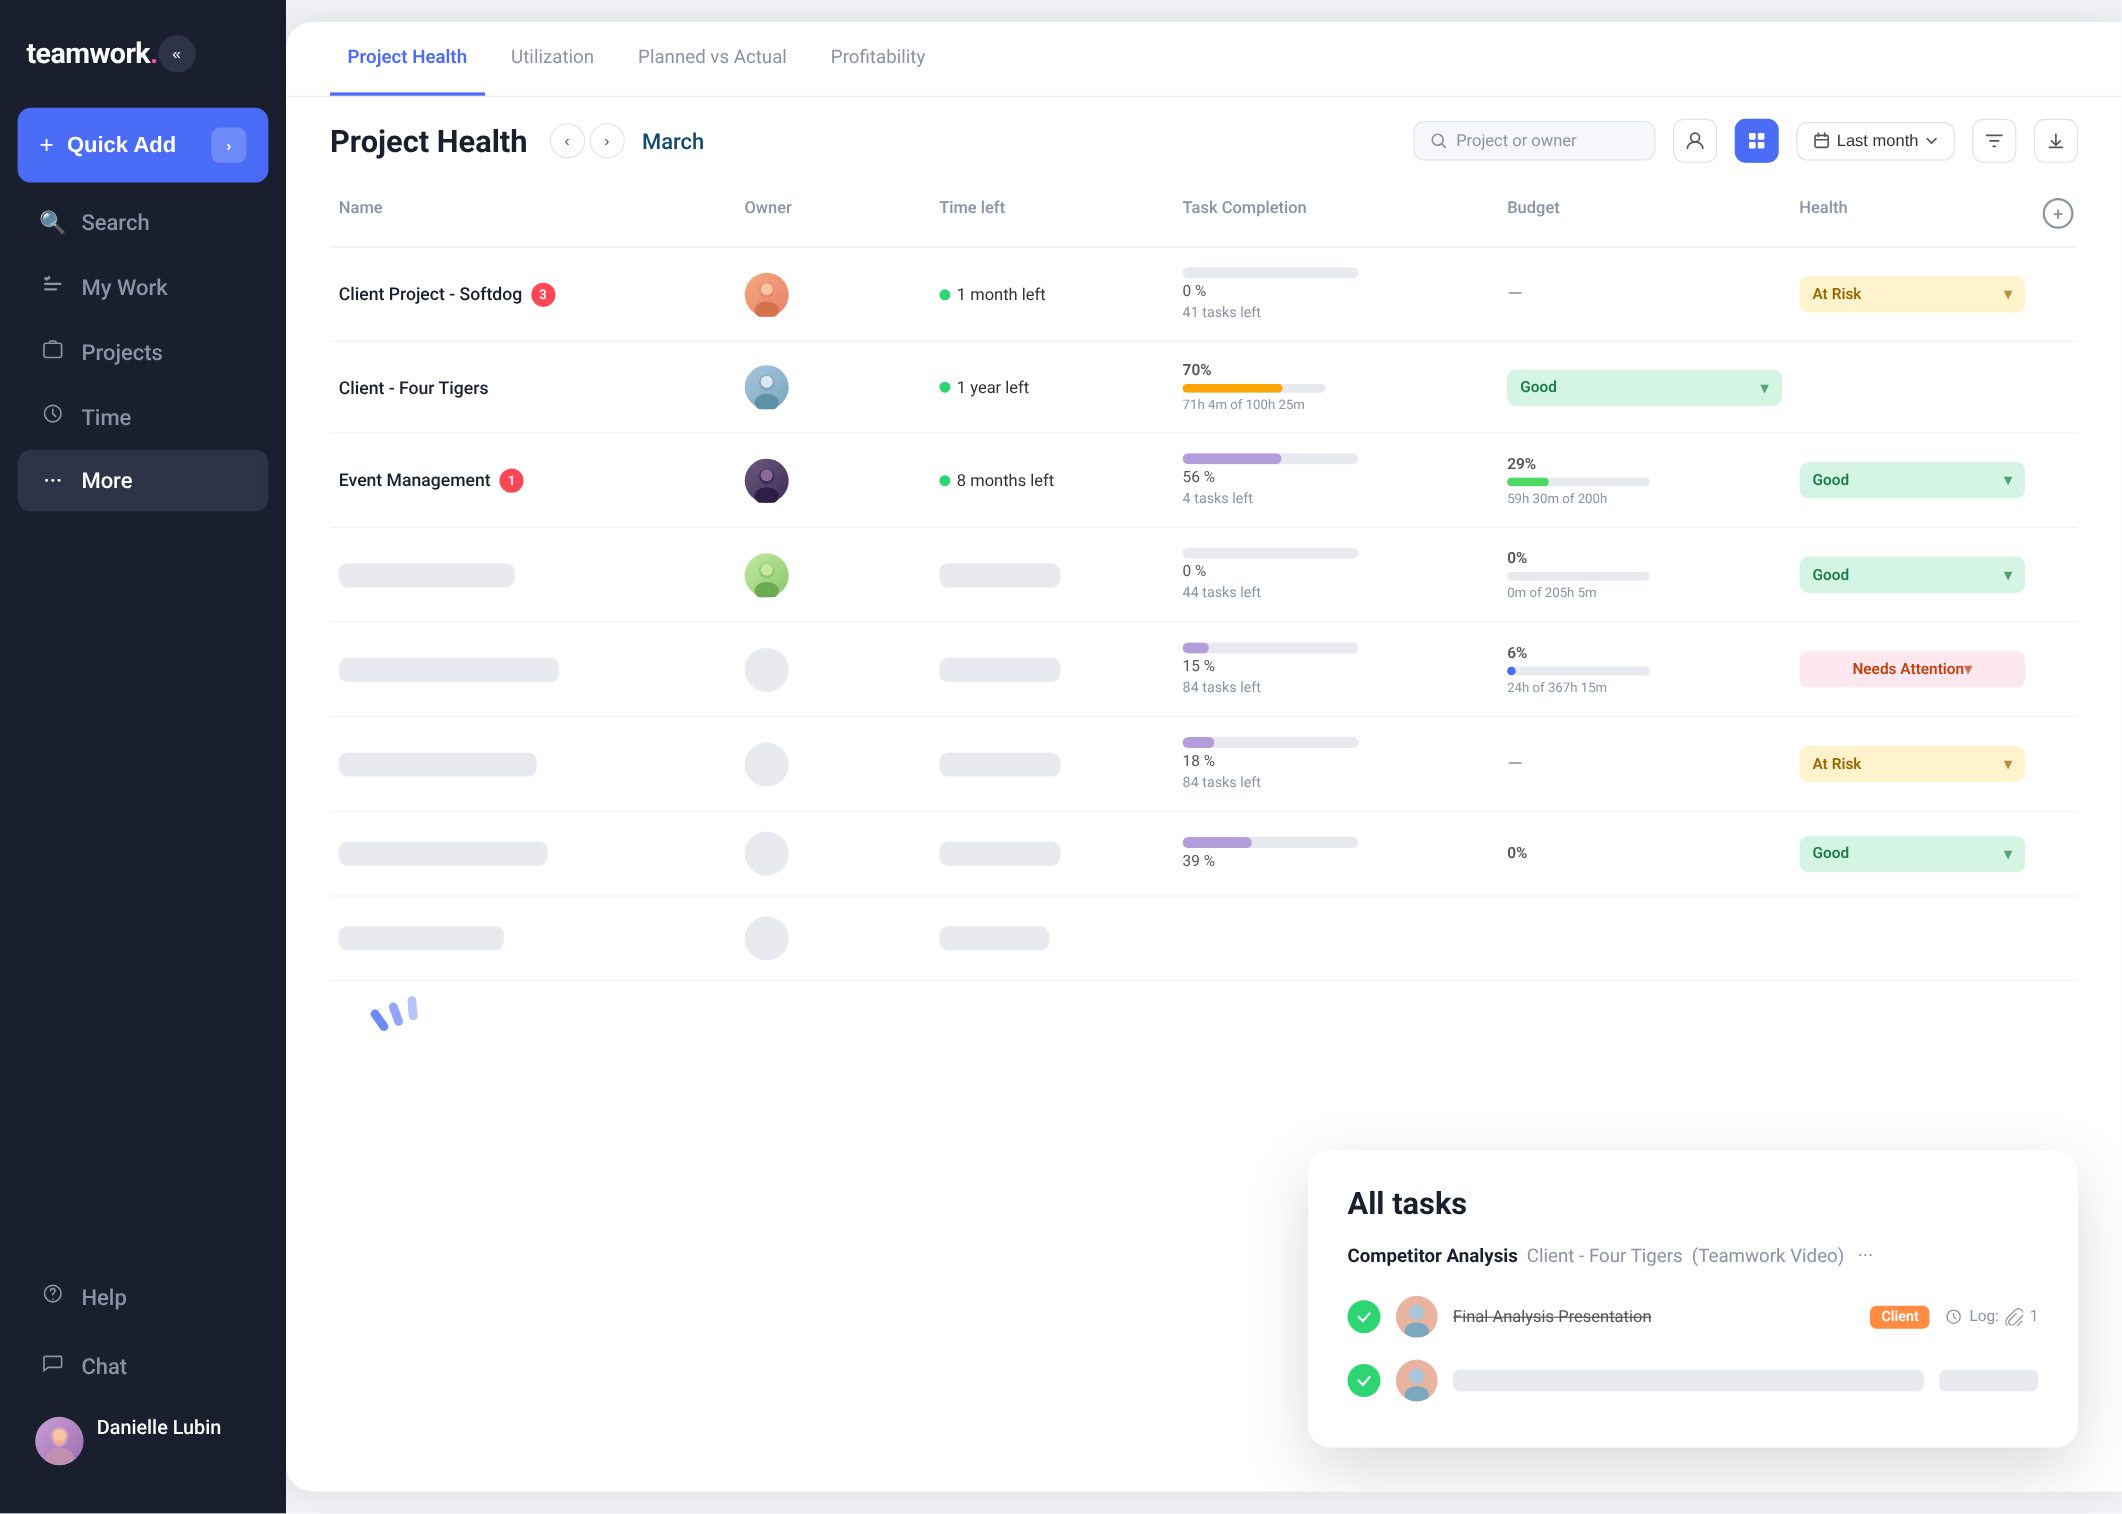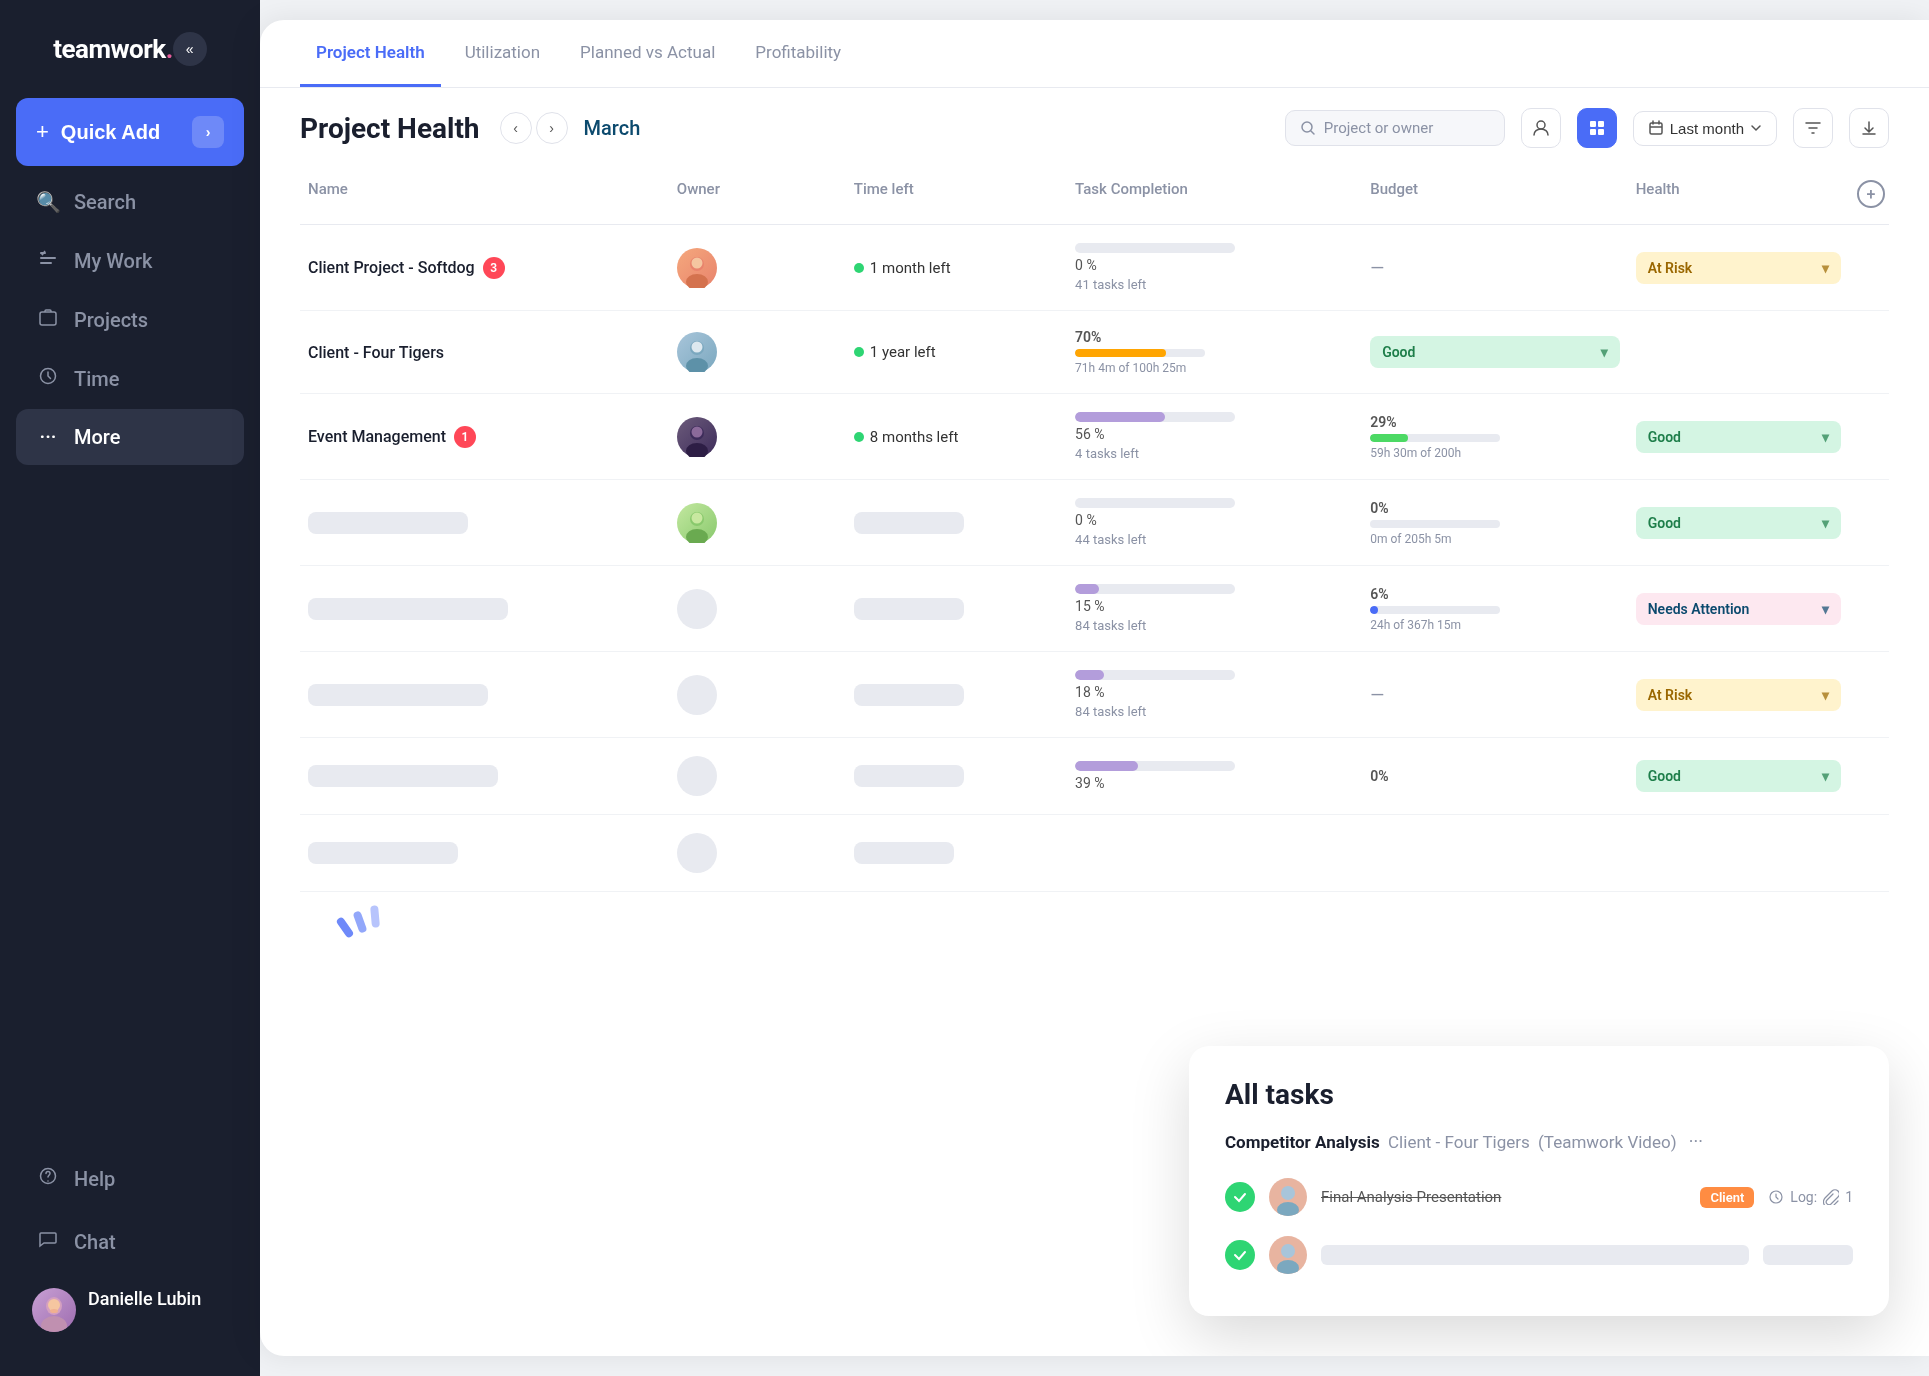--- a/index.html
+++ b/index.html
@@ -18,21 +18,21 @@
       min-width: 260px;
       background: #1a1f2e;
       display: flex;
       flex-direction: column;
       padding: 32px 16px;
       height: 100%;
     }
     .sidebar-logo {
       display: flex;
       align-items: center;
-      justify-content: center;
+      justify-content: flex-start;
       margin-bottom: 32px;
       padding: 0 8px;
     }
     .logo-text {
       color: #fff;
       font-size: 26px;
       font-weight: 700;
       letter-spacing: -0.5px;
     }
     .logo-dot {
@@ -395,21 +395,22 @@
     .health-at-risk {
       background: #fff3cd;
       color: #9a6700;
     }
     .health-good {
       background: #d4f5e3;
       color: #1e7e4a;
     }
     .health-needs-attention {
       background: #fde8f0;
-      color: #0c4a6e;
+      color: #c2410c;
+      justify-content: center;
     }
     .chevron-down {
       font-size: 14px;
       opacity: 0.7;
     }
     .skeleton-block {
       background: #e8eaf0;
       border-radius: 8px;
       height: 22px;
     }

